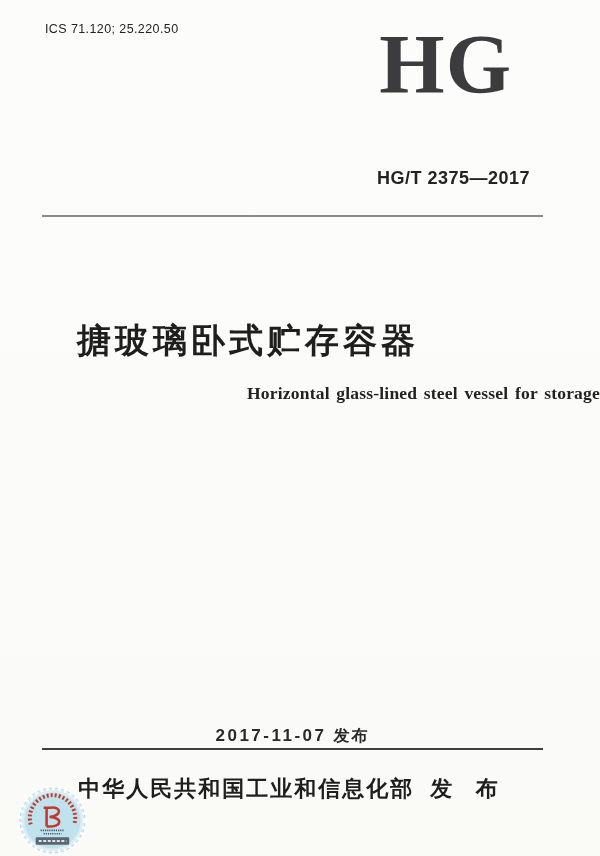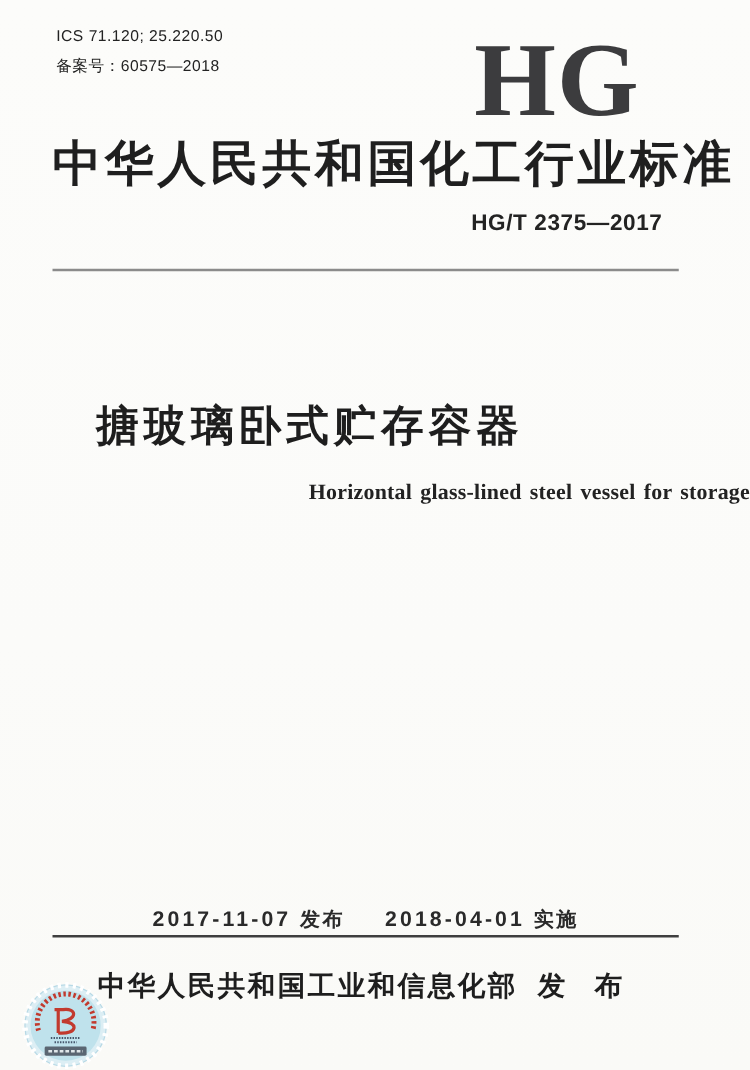--- a/index.html
+++ b/index.html
@@ -90,42 +90,37 @@
   
   .stamp{position:absolute;left:17px;top:785px;width:71px;height:71px;}
 </style>
 </head>
 <body>
 
 <div class="page">
 
   <div class="meta-block">
     <div>ICS 71.120; 25.220.50</div>
-    <div class="meta-record">备案号：60575—2018</div>
   </div>
 
   <div class="hg-logo">HG</div>
 
-  <div class="std-heading">中华人民共和国化工行业标准</div>
 
   <div class="std-number-block">
     <div class="std-number">HG/T 2375—2017</div>
   </div>
 
   <div class="rule-top"></div>
 
   <div class="doc-title-cn">搪玻璃卧式贮存容器</div>
   <div class="doc-title-en">Horizontal glass-lined steel vessel for storage</div>
 
   <div class="dates-row">
     <div>
       <span class="date-value">2017-11-07</span><span class="date-label">发布</span>
-    </div>
-    <div>
-      <span class="date-value">2018-04-01</span><span class="date-label">实施</span>
     </div>
   </div>
 
   <div class="rule-bottom"></div>
 
   <div class="publisher-row">
     <span>中华人民共和国工业和信息化部</span><span class="publish-label">发 布</span>
   </div>
 
   <svg class="stamp" viewBox="0 0 72 72" aria-hidden="true">

